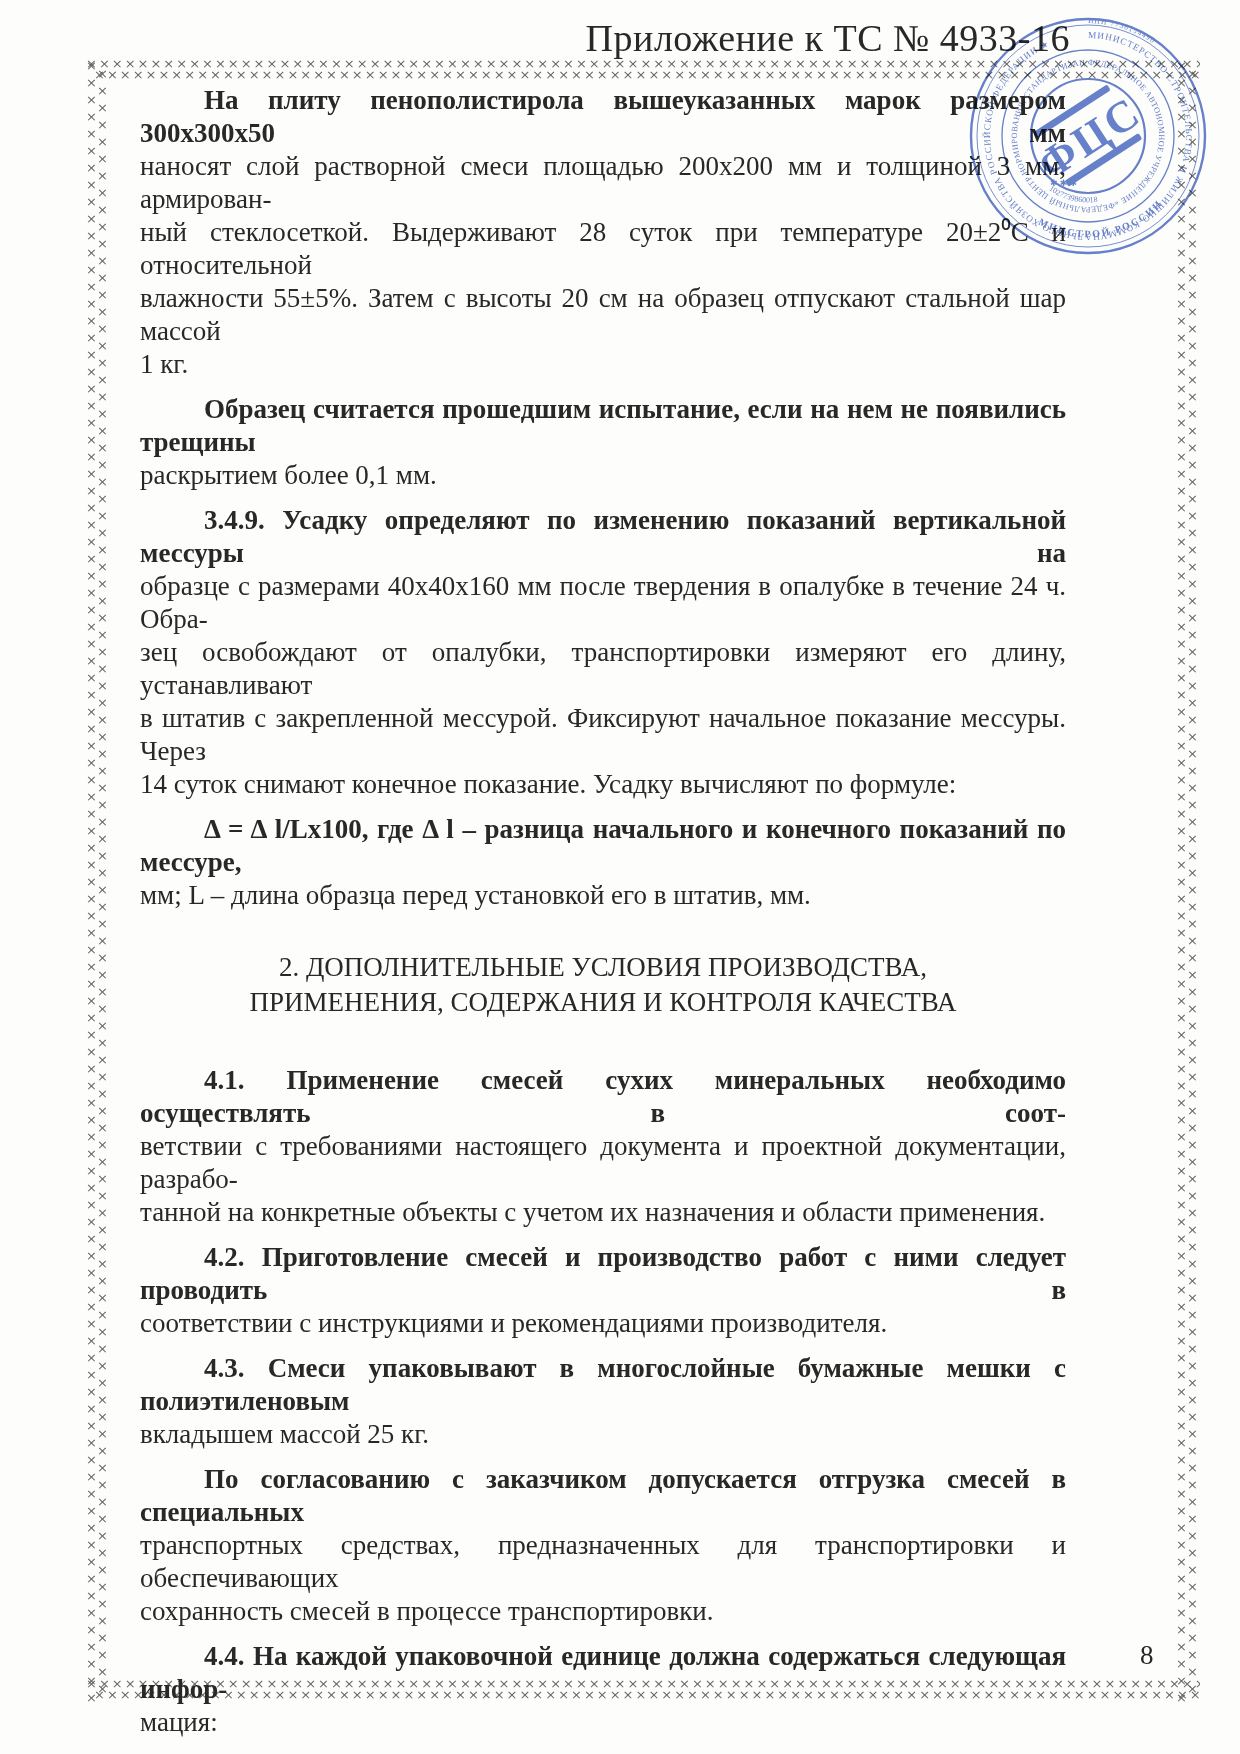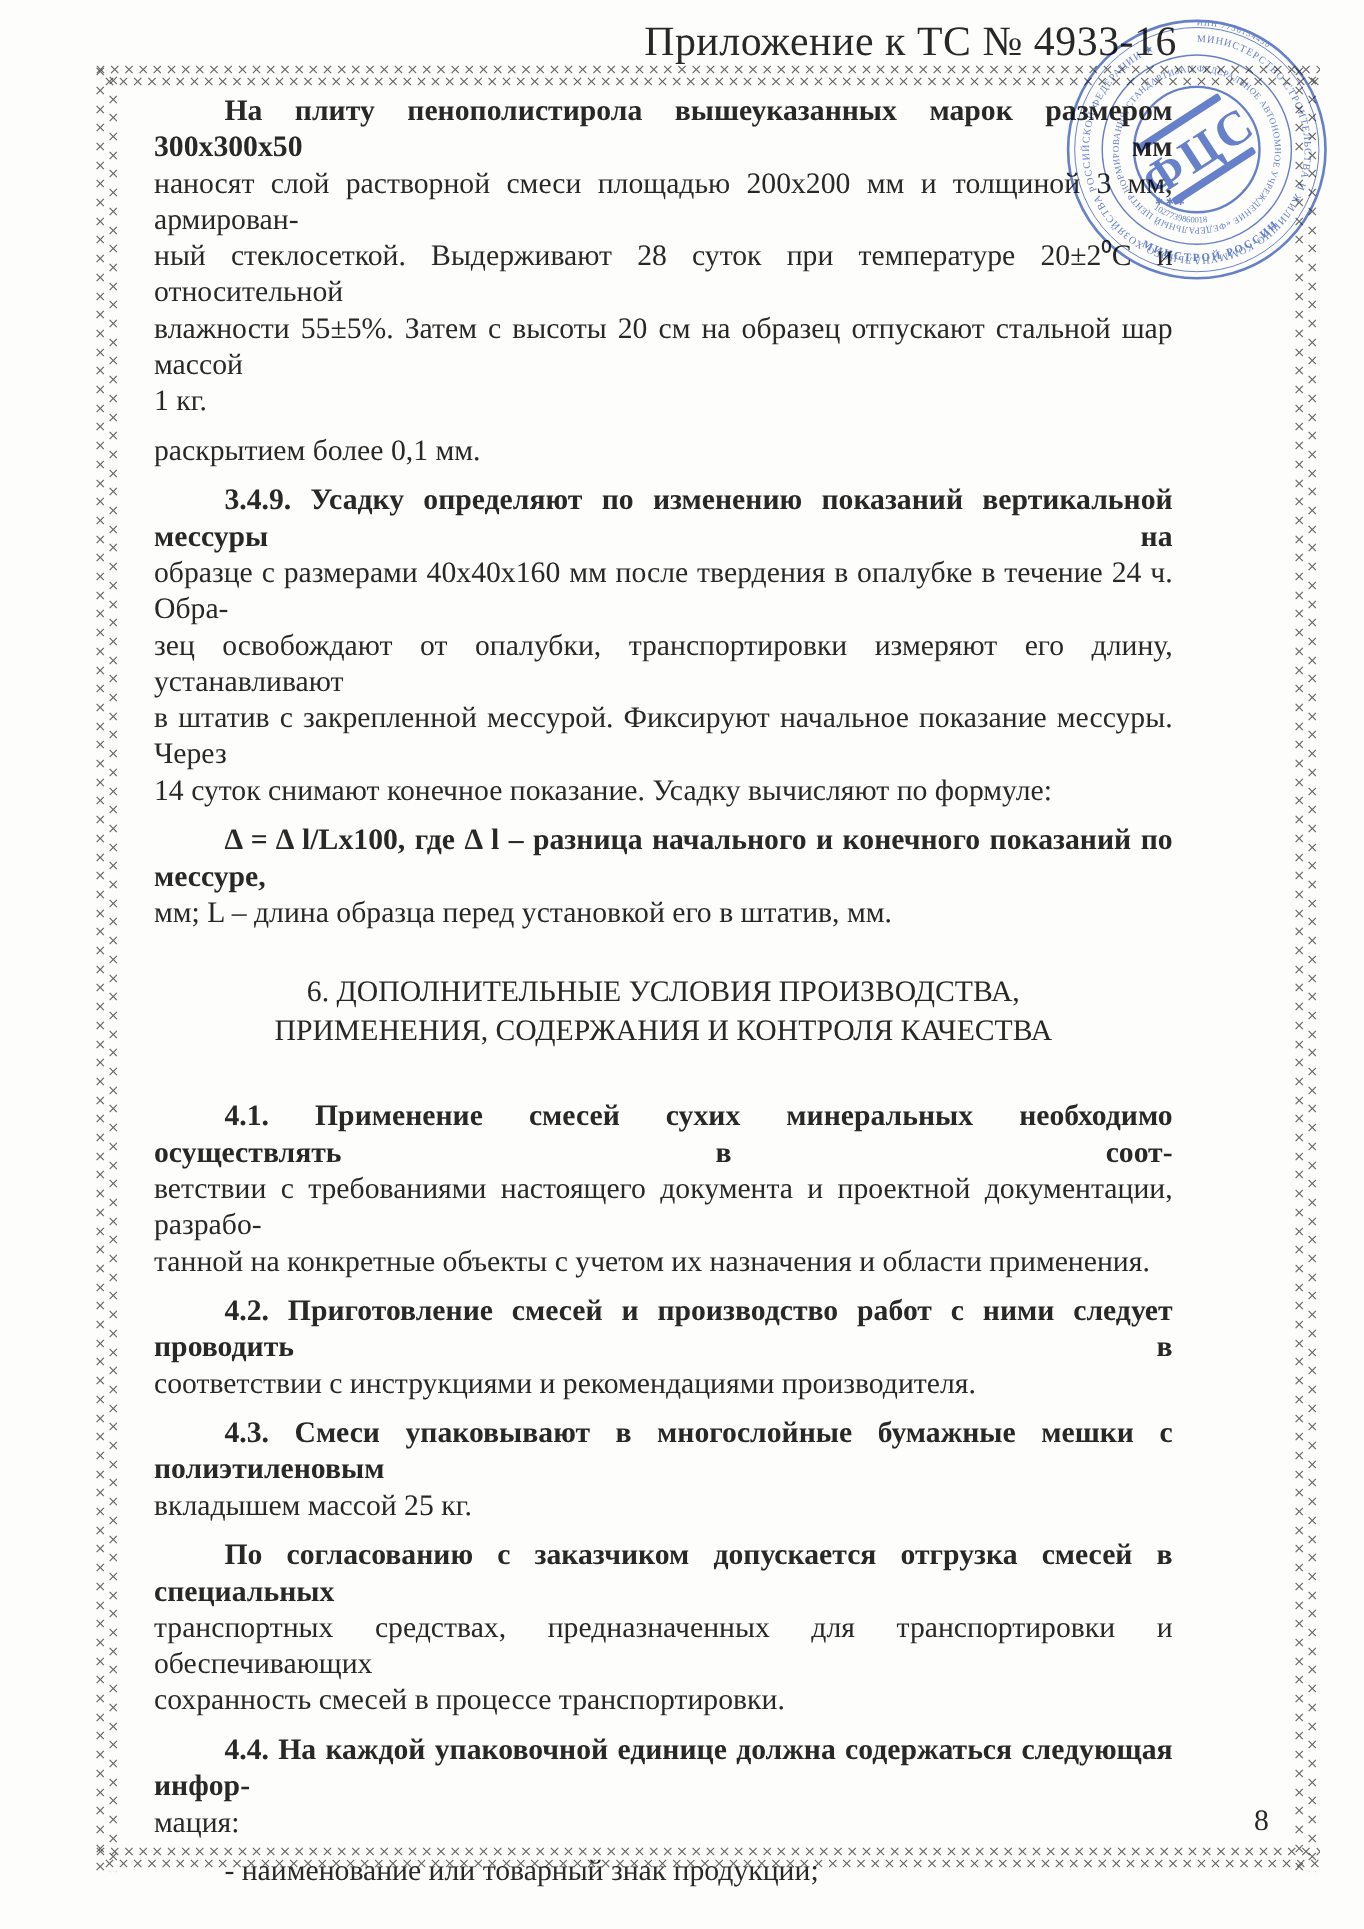--- a/index.html
+++ b/index.html
@@ -85,35 +85,36 @@
 
   <div class="doc">
       <div class="block paragraph">
         <div class="line indent">На плиту пенополистирола вышеуказанных марок размером 300х300х50 мм</div>
         <div class="line">наносят слой растворной смеси площадью 200х200 мм и толщиной 3 мм, армирован-</div>
         <div class="line">ный стеклосеткой. Выдерживают 28 суток при температуре 20±2⁰С и относительной</div>
         <div class="line">влажности 55±5%. Затем с высоты 20 см на образец отпускают стальной шар массой</div>
         <div class="line last">1 кг.</div>
       </div>
       <div class="block paragraph">
+        <div class="line indent">Образец считается прошедшим испытание, если на нем не появились трещины</div>
         <div class="line last">раскрытием более 0,1 мм.</div>
       </div>
       <div class="block paragraph">
         <div class="line indent">3.4.9. Усадку определяют по изменению показаний вертикальной мессуры на</div>
         <div class="line">образце с размерами 40х40х160 мм после твердения в опалубке в течение 24 ч. Обра-</div>
         <div class="line">зец освобождают от опалубки, транспортировки измеряют его длину, устанавливают</div>
         <div class="line">в штатив с закрепленной мессурой. Фиксируют начальное показание мессуры. Через</div>
         <div class="line last">14 суток снимают конечное показание. Усадку вычисляют по формуле:</div>
       </div>
       <div class="block paragraph">
         <div class="line indent">Δ = Δ l/Lх100, где Δ l – разница начального и конечного показаний по мессуре,</div>
         <div class="line last">мм; L – длина образца перед установкой его в штатив, мм.</div>
       </div>
       <div class="block heading">
-        <div class="line">6. ДОПОЛНИТЕЛЬНЫЕ УСЛОВИЯ ПРОИЗВОДСТВА,</div>
+        <div class="line">2. ДОПОЛНИТЕЛЬНЫЕ УСЛОВИЯ ПРОИЗВОДСТВА,</div>
         <div class="line last">ПРИМЕНЕНИЯ, СОДЕРЖАНИЯ И КОНТРОЛЯ КАЧЕСТВА</div>
       </div>
       <div class="block paragraph">
         <div class="line indent">4.1. Применение смесей сухих минеральных необходимо осуществлять в соот-</div>
         <div class="line">ветствии с требованиями настоящего документа и проектной документации, разрабо-</div>
         <div class="line last">танной на конкретные объекты с учетом их назначения и области применения.</div>
       </div>
       <div class="block paragraph">
         <div class="line indent">4.2. Приготовление смесей и производство работ с ними следует проводить в</div>
         <div class="line last">соответствии с инструкциями и рекомендациями производителя.</div>

